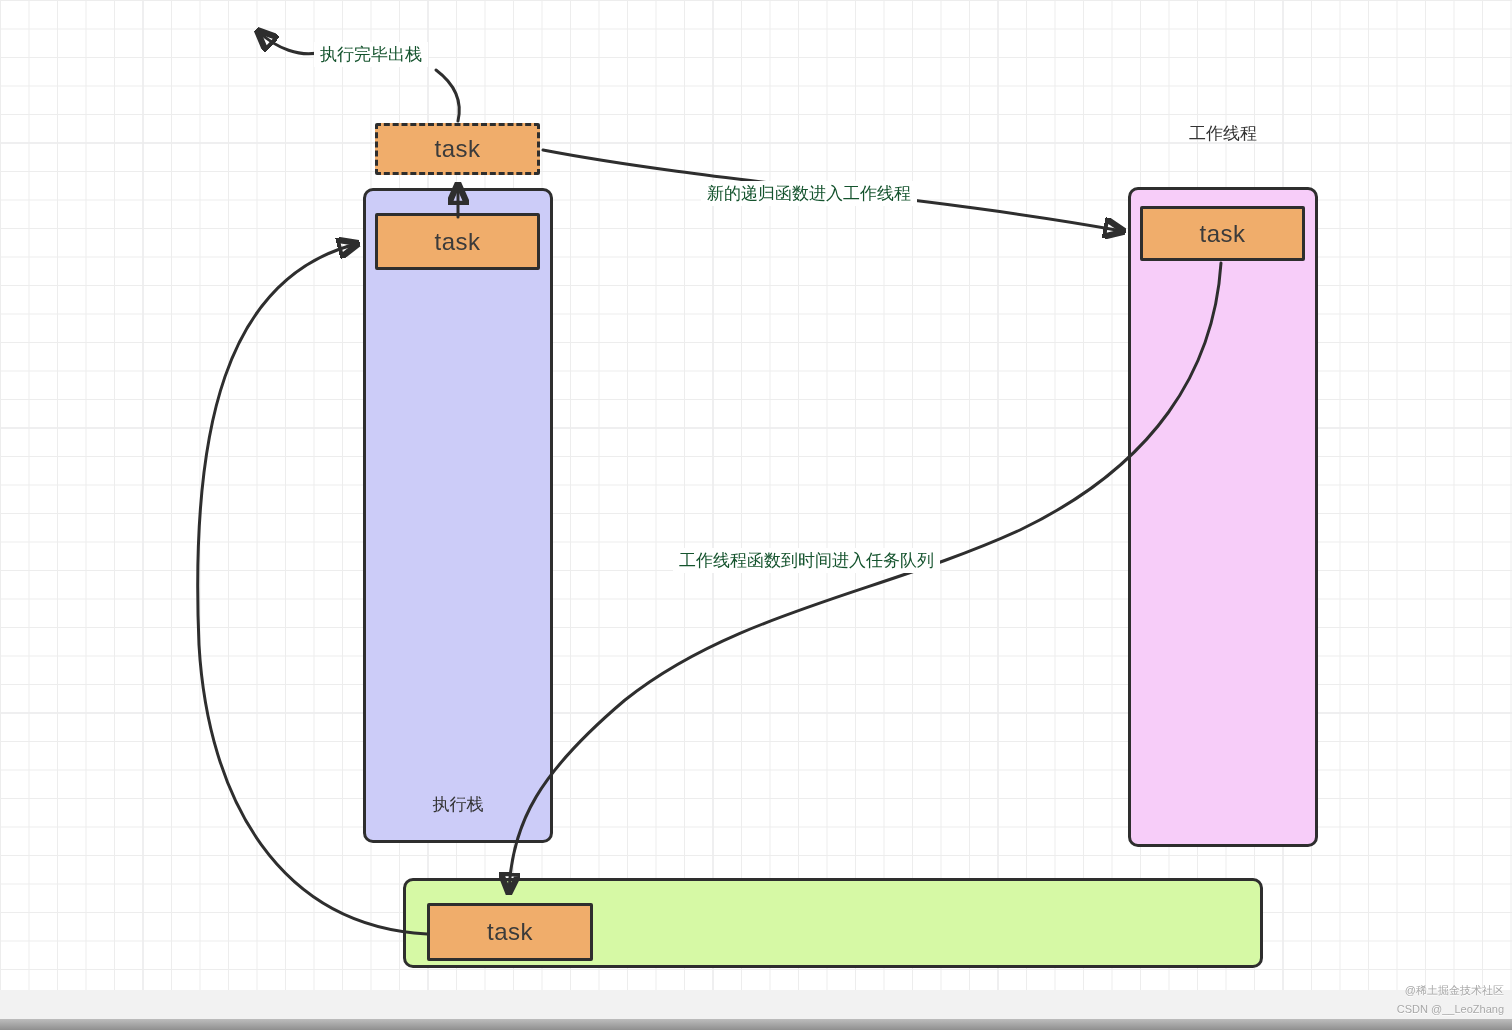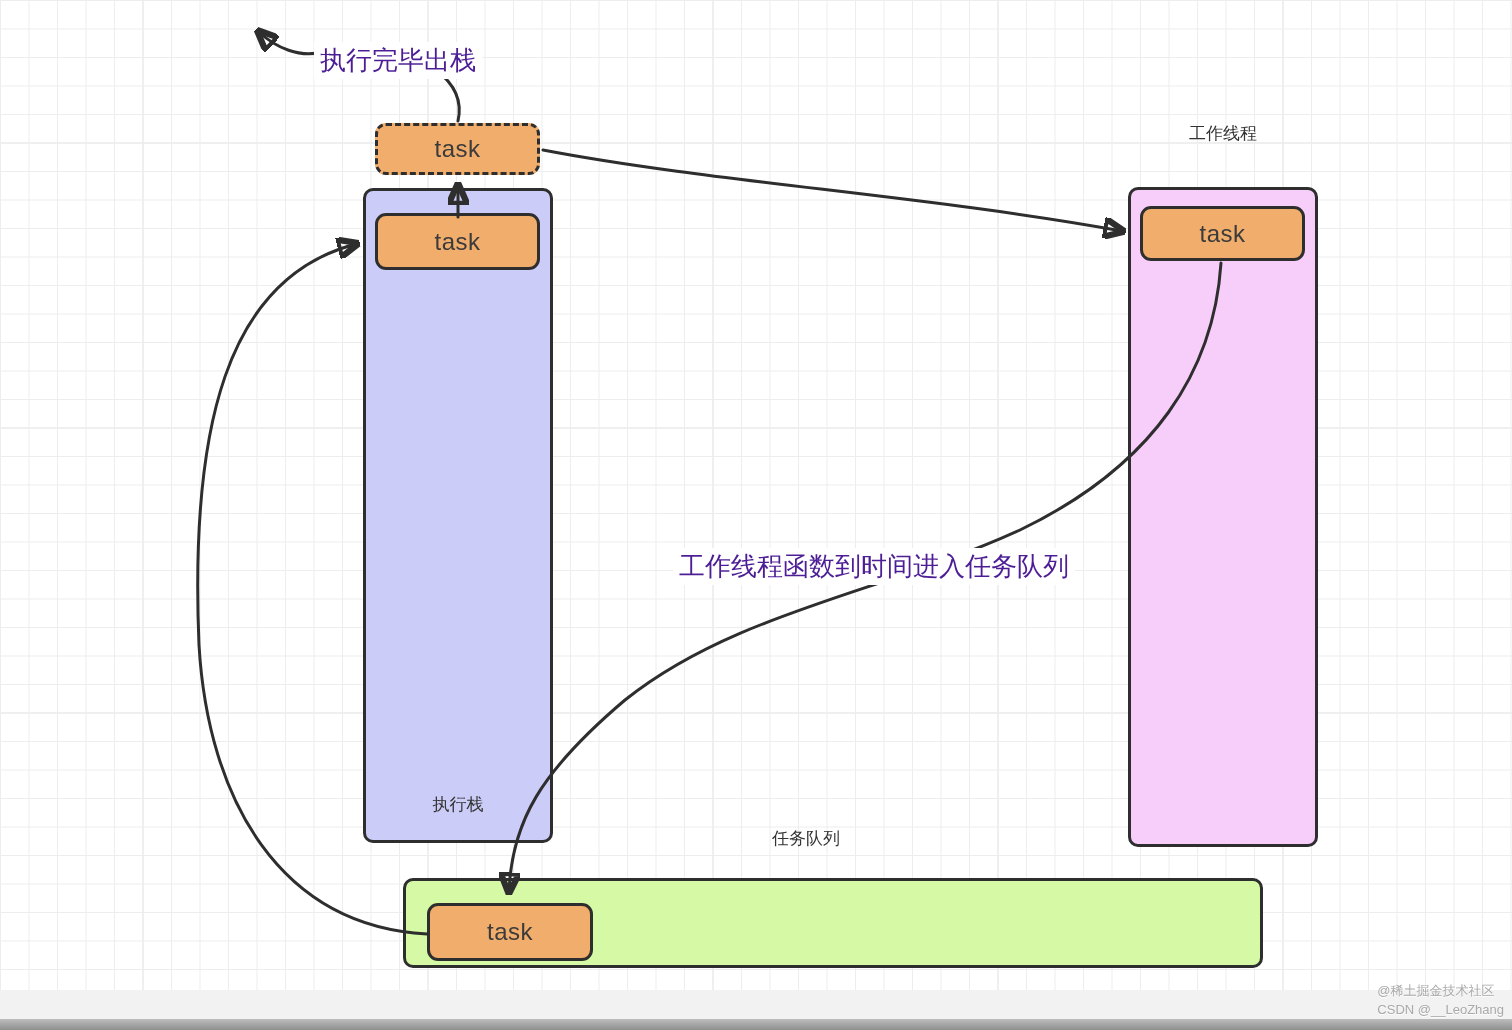--- a/index.html
+++ b/index.html
@@ -21,74 +21,73 @@
 
   .region{
     position:absolute;border:3px solid #2e2e2e;border-radius:10px;
     box-sizing:border-box;z-index:5;
   }
   .region.stack{left:363px;top:188px;width:190px;height:655px;background:#ccccf8;}
   .region.worker{left:1128px;top:187px;width:190px;height:660px;background:#f7cdf9;}
   .region.queue{left:403px;top:878px;width:860px;height:90px;background:#d6f9a5;}
 
   .node{
-    position:absolute;border:3px solid #2e2e2e;border-radius:11px;
+    position:absolute;border:3px solid #2e2e2e;border-radius:2px;
     background:#f0ad6b;box-sizing:border-box;
     display:flex;align-items:center;justify-content:center;
     font-size:24px;color:#3b3b3b;z-index:10;letter-spacing:0.5px;
   }
   .node.dashed{left:375px;top:123px;width:165px;height:52px;border-style:dashed;}
   .node.in-stack{left:375px;top:213px;width:165px;height:57px;}
   .node.in-worker{left:1140px;top:206px;width:165px;height:55px;}
   .node.in-queue{left:427px;top:903px;width:166px;height:58px;}
 
   .title-label{
     position:absolute;font-size:17px;color:#333;text-align:center;
     z-index:12;white-space:nowrap;
   }
   .title-label.stack-title{left:363px;top:793px;width:190px;}
   .title-label.worker-title{left:1128px;top:122px;width:190px;}
   .title-label.queue-title{left:700px;top:827px;width:212px;}
 
   .anno{
-    position:absolute;background:#ffffff;font-size:26px;color:#4c1d95;
+    position:absolute;background:#ffffff;font-size:17px;color:#14532d;
     padding:1px 6px;white-space:nowrap;z-index:30;
   }
   .anno.pop{left:314px;top:42px;}
   .anno.to-worker{left:701px;top:181px;}
   .anno.to-queue{left:673px;top:548px;}
   .anno.to-stack{left:1px;top:576px;}
 
   svg.arrows{position:absolute;left:0;top:0;z-index:20;pointer-events:none;}
   svg.arrows path{stroke:#2e2e2e;stroke-width:3;fill:none;stroke-linecap:round;}
 
   .footer-strip{position:absolute;left:0;top:990px;width:1512px;height:30px;background:#f2f2f2;z-index:2;}
   .bottom-bar{position:absolute;left:0;top:1019px;width:1512px;height:11px;
     background:linear-gradient(#bdbdbd,#8f8f8f);z-index:40;}
 
   .watermark{
-    position:absolute;right:8px;top:981px;text-align:left;z-index:45;
-    font-size:13px;line-height:19px;color:#a9a9a9;
+    position:absolute;right:8px;top:981px;text-align:right;z-index:45;
+    font-size:11px;line-height:19px;color:#a9a9a9;
     text-shadow:0 1px 0 rgba(255,255,255,0.9);
   }
 </style>
 </head>
 <body>
 
 <div class="canvas">
 
   <div class="grid"></div>
 
   <div class="region stack"></div>
   <div class="region worker"></div>
   <div class="region queue"></div>
 
   <div class="title-label stack-title">执行栈</div>
   <div class="title-label worker-title">工作线程</div>
-  <div class="title-label queue-title">任务队列</div>
 
   <div class="node dashed">task</div>
   <div class="node in-stack">task</div>
   <div class="node in-worker">task</div>
   <div class="node in-queue">task</div>
 
   <svg class="arrows" width="1512" height="1030" viewBox="0 0 1512 1030">
     <defs>
       <marker id="ah" viewBox="0 0 10 10" refX="8.5" refY="5" markerWidth="7.5" markerHeight="7" orient="auto-start-reverse">
         <path d="M 0 0.6 L 10 5 L 0 9.4 z" fill="#2e2e2e" stroke="none"></path>
@@ -96,20 +95,21 @@
     </defs>
     <path d="M 322 52 C 300 58, 276 48, 259 32" marker-end="url(#ah)"></path>
     <path d="M 436 70 C 452 82, 463 99, 458 121"></path>
     <path d="M 458 217 L 458 186" marker-end="url(#ah)"></path>
     <path d="M 543 150 C 710 182, 930 196, 1122 231" marker-end="url(#ah)"></path>
     <path d="M 1221 263 C 1214 370, 1155 465, 1020 530 C 885 592, 735 612, 625 700 C 540 772, 512 822, 509 891" marker-end="url(#ah)"></path>
     <path d="M 427 934 C 280 926, 208 800, 199 645 C 190 430, 225 278, 356 244" marker-end="url(#ah)"></path>
   </svg>
 
   <div class="anno pop">执行完毕出栈</div>
+  <div class="anno to-worker">新的递归函数进入工作线程</div>
   <div class="anno to-queue">工作线程函数到时间进入任务队列</div>
 
   <div class="footer-strip"></div>
   <div class="watermark">
     <div>@稀土掘金技术社区</div>
     <div>CSDN @__LeoZhang</div>
   </div>
   <div class="bottom-bar"></div>
 
 </div>

